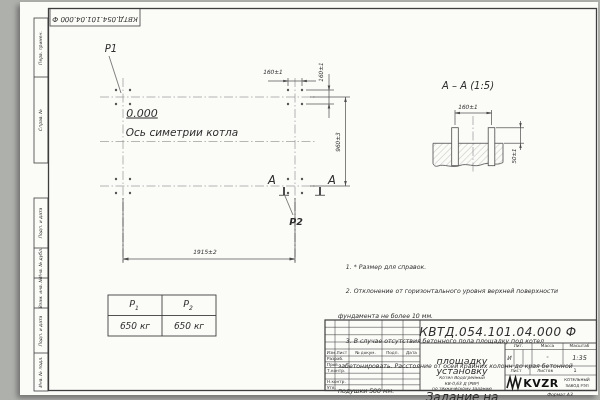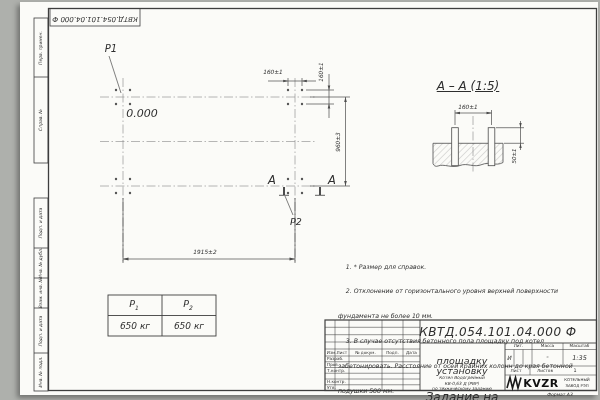--- a/index.html
+++ b/index.html
@@ -181,30 +181,31 @@
 
   <div class="t rot" style="left:41px; top:47.5px; font-size:4.5px;">Перв. примен.</div>
   <div class="t rot" style="left:41px; top:120px; font-size:4.5px;">Справ. №</div>
   <div class="t rot" style="left:41px; top:223px; font-size:4.5px;">Подп. и дата</div>
   <div class="t rot" style="left:41px; top:263px; font-size:4.5px;">Инв. № дубл.</div>
   <div class="t rot" style="left:41px; top:293px; font-size:4.5px;">Взам. инв. №</div>
   <div class="t rot" style="left:41px; top:330.5px; font-size:4.5px;">Подп. и дата</div>
   <div class="t rot" style="left:41px; top:372px; font-size:4.5px;">Инв. № подл.</div>
 
   <div class="t" style="left:111px; top:49px; font-size:10px;">P1</div>
-  <div class="t" style="left:296px; top:222px; font-size:9.5px;">P2</div>
-  <div class="t" style="left:142px; top:113px; font-size:11px;">0.000</div>
+  <div class="t" style="left:296px; top:222px; font-size:9.5px;font-weight:bold;">P2</div>
+  <div class="t" style="left:142px; top:113px; font-size:11px;text-decoration:underline;">0.000</div>
+  <div class="t" style="left:182px; top:132px; font-size:10.5px;">Ось симетрии котла</div>
   <div class="t" style="left:273px; top:73px; font-size:5.8px;">160±1</div>
   <div class="t rot" style="left:322px; top:72px; font-size:5.8px;">160±1</div>
   <div class="t rot" style="left:339px; top:141.5px; font-size:5.8px;">960±3</div>
   <div class="t" style="left:205px; top:252.5px; font-size:5.8px;">1915±2</div>
   <div class="t" style="left:272px; top:181px; font-size:11.5px;">A</div>
   <div class="t" style="left:332px; top:181px; font-size:11.5px;">A</div>
 
-  <div class="t" style="left:468px; top:86px; font-size:12px;text-decoration:underline;">А – А (1:5)</div>
+  <div class="t" style="left:468px; top:86px; font-size:10px;">А – А (1:5)</div>
   <div class="t" style="left:468px; top:107.5px; font-size:5.8px;">160±1</div>
   <div class="t rot" style="left:515px; top:155.5px; font-size:5.5px;">50±1</div>
 
   <div class="tl notes" style="left:338px; top:246px; width:248px;">
     <div>    1. * Размер для справок.</div>
     <div>    2. Отклонение от горизонтального уровня верхней поверхности</div>
     <div>фундамента не более 10 мм.</div>
     <div>    3. В случае отсутствия бетонного пола площадку под котел</div>
     <div>забетонировать. Расстояние от осей крайних колонн до края бетонной</div>
     <div>подушки 500 мм.</div>

